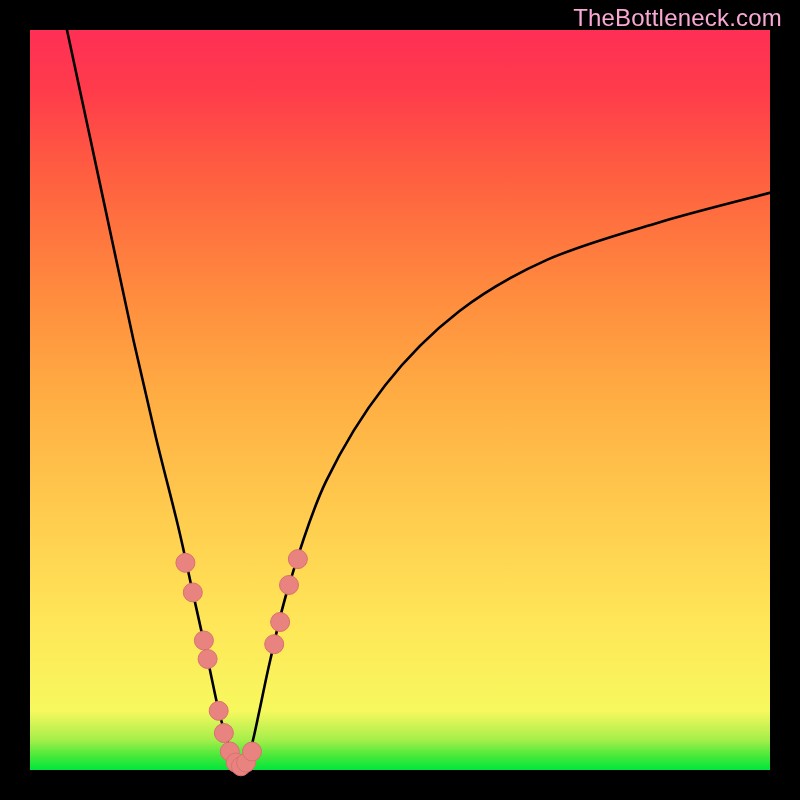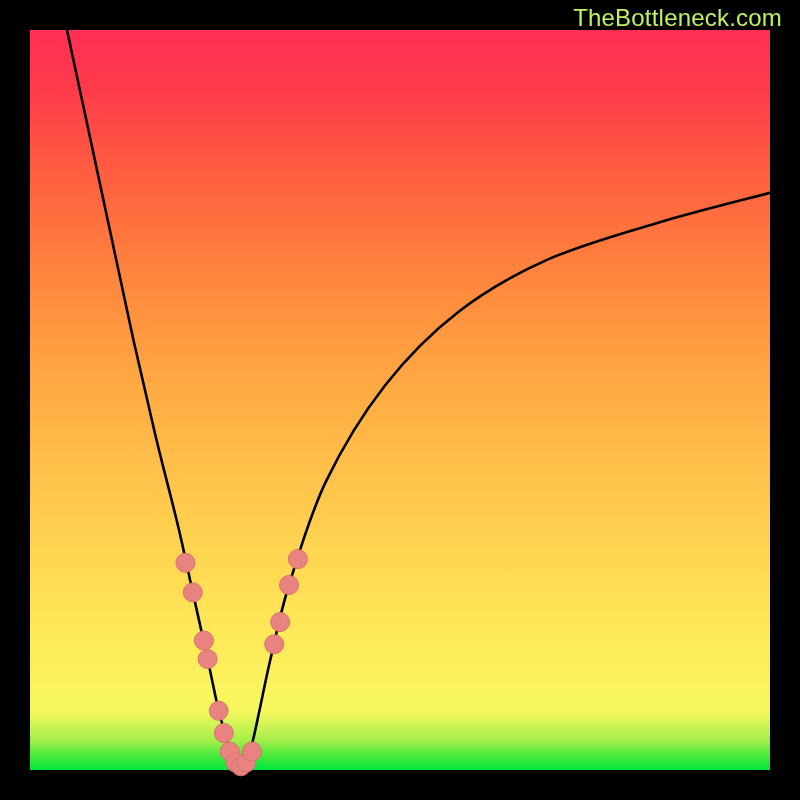--- a/index.html
+++ b/index.html
@@ -37,21 +37,21 @@
       #ff8a3e 65%,
       #ff6040 80%,
       #ff3b4b 92%,
       #ff2f55 100%
     );
   }
   .watermark {
     position: absolute;
     top: 4px;
     right: 18px;
-    color: #bef264;
+    color: #f9a8d4;
     font-size: 24px;
     font-weight: 500;
     letter-spacing: 0.2px;
     user-select: none;
   }
   svg.curve {
     position: absolute;
     top: 0;
     left: 0;
     width: 740px;

